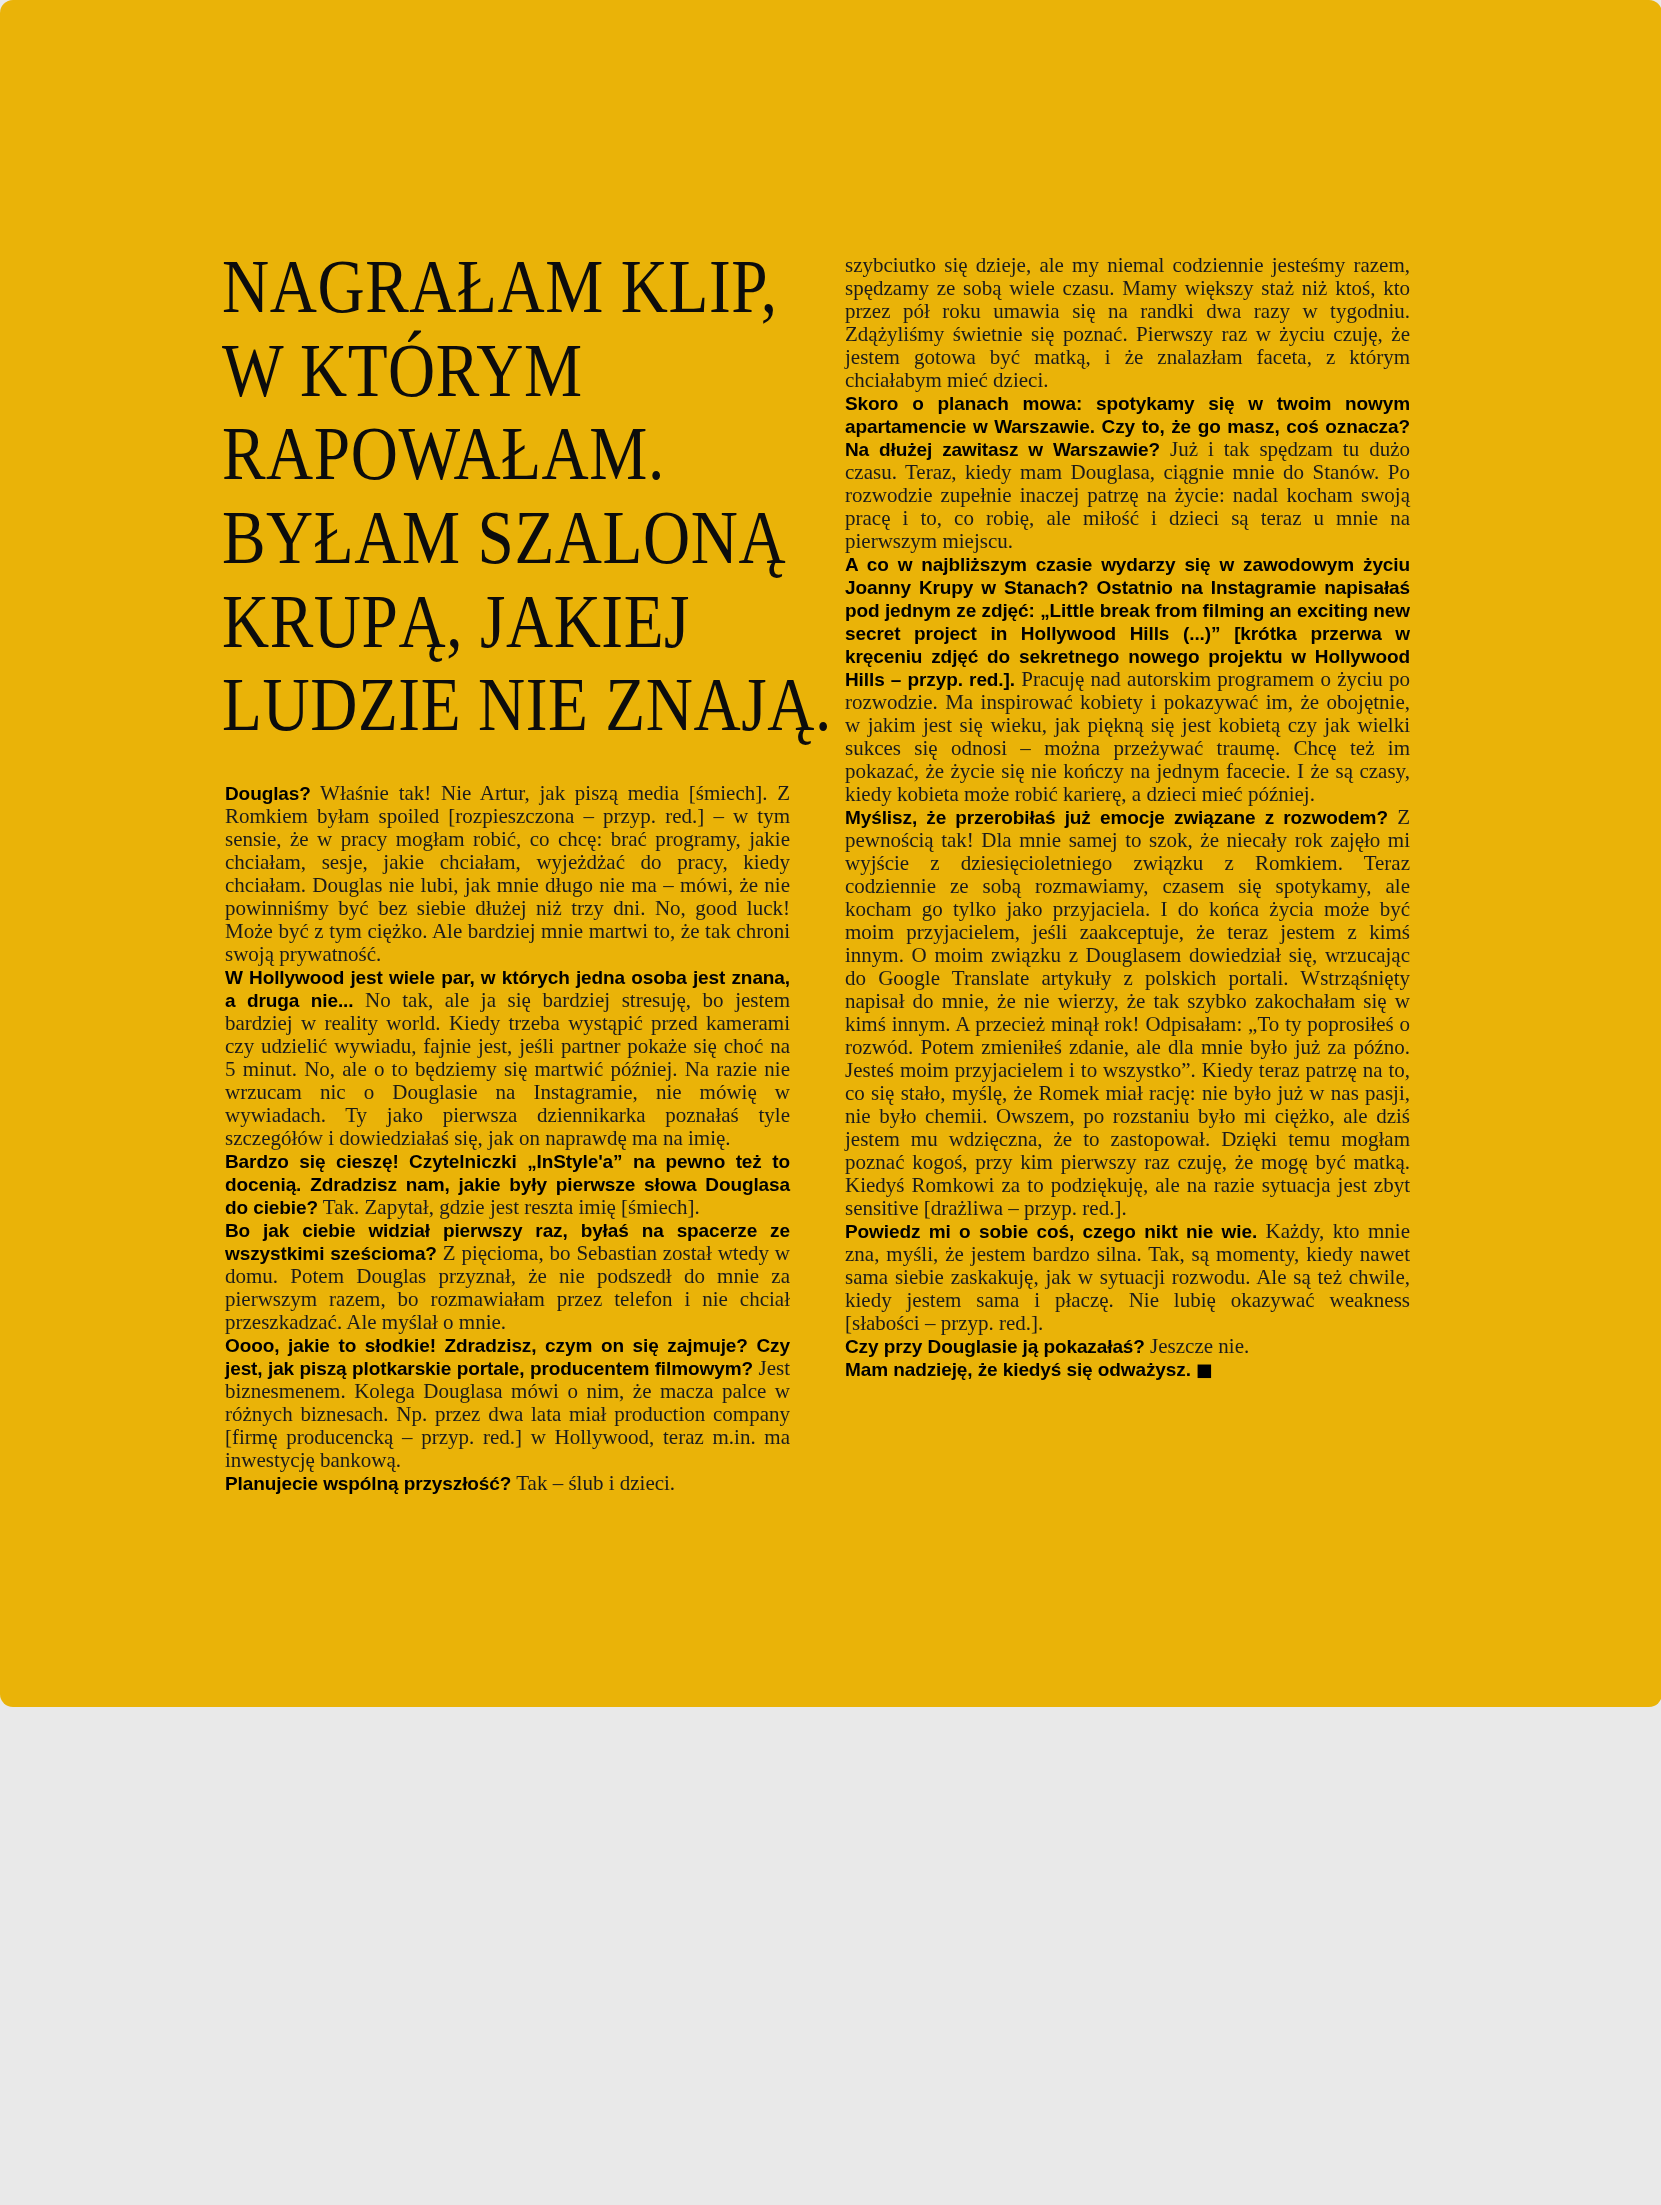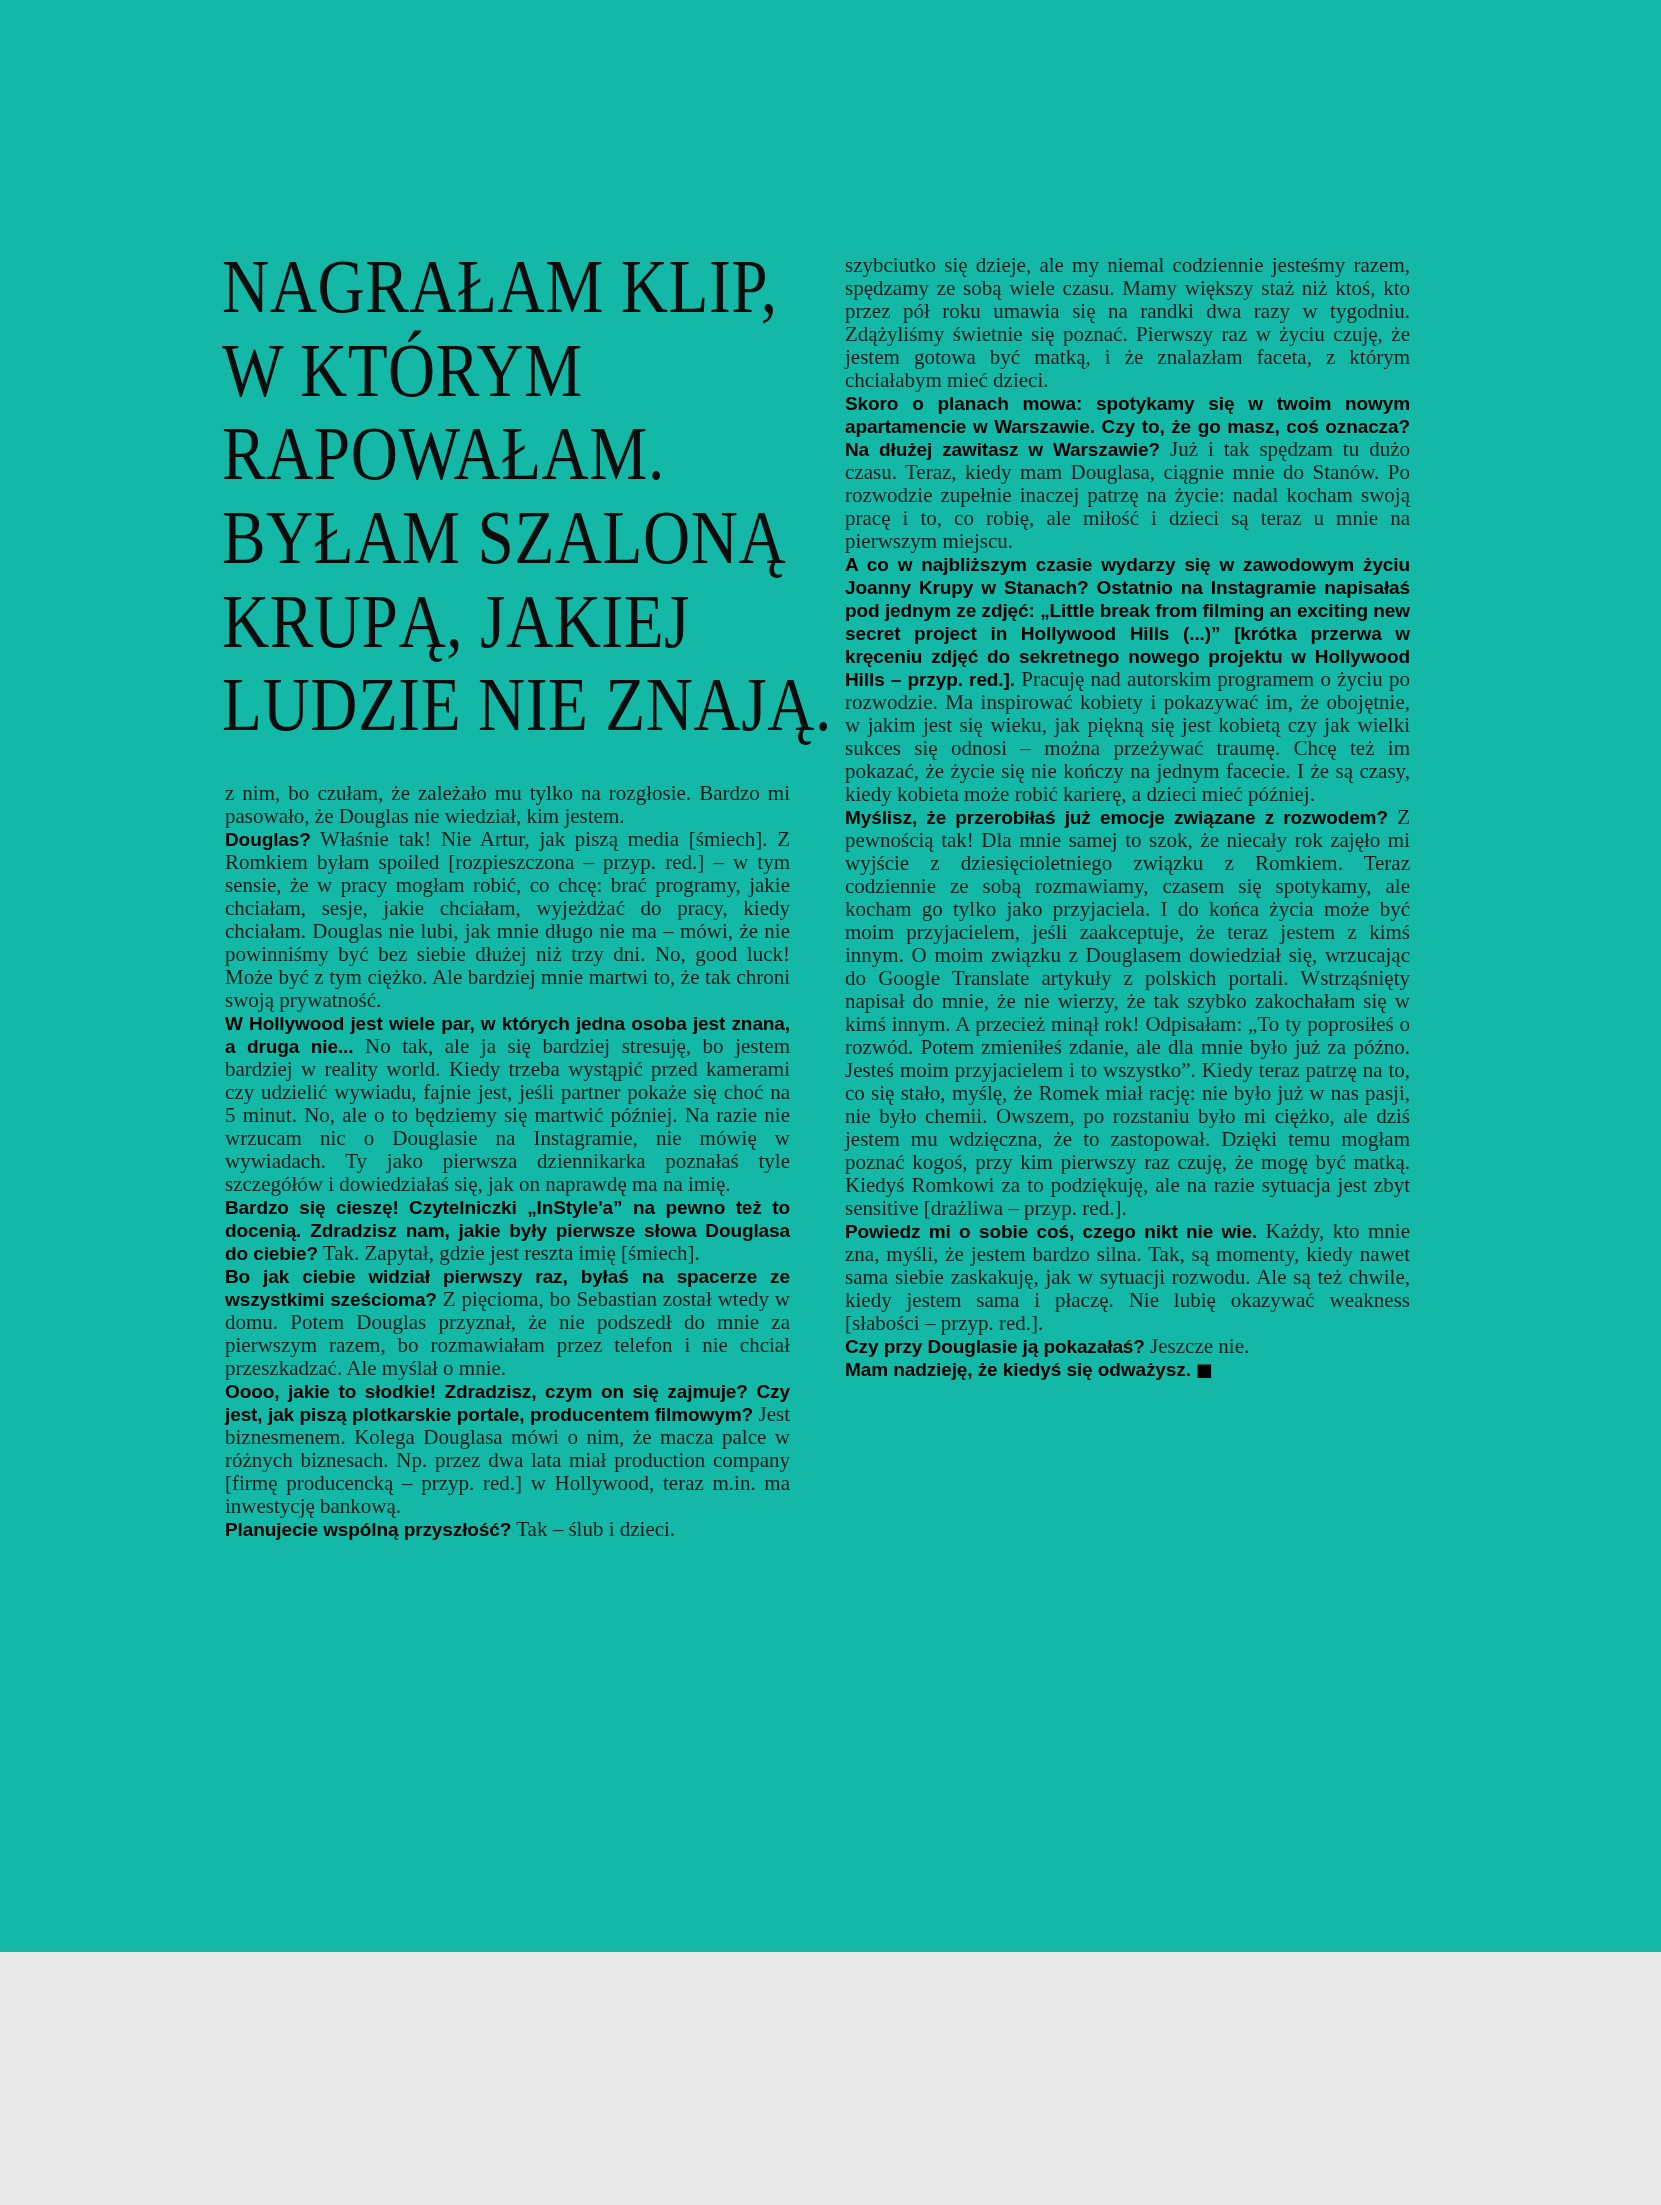--- a/index.html
+++ b/index.html
@@ -1,24 +1,25 @@
 <!DOCTYPE html>
 <html lang="pl" style="font-size:10px"><head>
 <meta charset="utf-8">
 <style>
   * { box-sizing: border-box; }
   html, body { margin: 0; padding: 0; background: #e9e9e9; }
   .page {
     position: relative;
     width: 1662px;
-    height: 1952px;
+    height: 1707px;
     margin: 0 auto;
-    background: #14b8a6;
+    background: #eab308;
     color: #161616;
     overflow: hidden;
+    border-radius: 13px;
   }
   
   .headline {
     position: absolute;
     left: 222px;
     top: 245px;
     width: 744px;
     font-family: "Liberation Serif", "DejaVu Serif", serif;
     font-weight: 400;
     font-size: 71px;
@@ -87,21 +88,20 @@
   <div class="headline">
     <div class="hl-line">NAGRAŁAM KLIP,</div>
     <div class="hl-line">W KTÓRYM</div>
     <div class="hl-line">RAPOWAŁAM.</div>
     <div class="hl-line">BYŁAM SZALONĄ</div>
     <div class="hl-line">KRUPĄ, JAKIEJ</div>
     <div class="hl-line">LUDZIE NIE ZNAJĄ.</div>
   </div>
 
   <div class="col col-left">
-    <p><span class="a">z nim, bo czułam, że zależało mu tylko na rozgłosie. Bardzo mi pasowało, że Douglas nie wiedział, kim jestem.</span></p>
     <p><span class="q">Douglas?</span>
       <span class="a">Właśnie tak! Nie Artur, jak piszą media [śmiech]. Z Romkiem byłam spoiled [rozpieszczona – przyp. red.] – w tym sensie, że w pracy mogłam robić, co chcę: brać programy, jakie chciałam, sesje, jakie chciałam, wyjeżdżać do pracy, kiedy chciałam. Douglas nie lubi, jak mnie długo nie ma – mówi, że nie powinniśmy być bez siebie dłużej niż trzy dni. No, good luck! Może być z tym ciężko. Ale bardziej mnie martwi to, że tak chroni swoją prywatność.</span></p>
     <p><span class="q">W Hollywood jest wiele par, w których jedna osoba jest znana, a druga nie...</span>
       <span class="a">No tak, ale ja się bardziej stresuję, bo jestem bardziej w reality world. Kiedy trzeba wystąpić przed kamerami czy udzielić wywiadu, fajnie jest, jeśli partner pokaże się choć na 5 minut. No, ale o to będziemy się martwić później. Na razie nie wrzucam nic o Douglasie na Instagramie, nie mówię w wywiadach. Ty jako pierwsza dziennikarka poznałaś tyle szczegółów i dowiedziałaś się, jak on naprawdę ma na imię.</span></p>
     <p><span class="q">Bardzo się cieszę! Czytelniczki „InStyle'a” na pewno też to docenią. Zdradzisz nam, jakie były pierwsze słowa Douglasa do ciebie?</span>
       <span class="a">Tak. Zapytał, gdzie jest reszta imię [śmiech].</span></p>
     <p><span class="q">Bo jak ciebie widział pierwszy raz, byłaś na spacerze ze wszystkimi sześcioma?</span>
       <span class="a">Z pięcioma, bo Sebastian został wtedy w domu. Potem Douglas przyznał, że nie podszedł do mnie za pierwszym razem, bo rozmawiałam przez telefon i nie chciał przeszkadzać. Ale myślał o mnie.</span></p>
     <p><span class="q">Oooo, jakie to słodkie! Zdradzisz, czym on się zajmuje? Czy jest, jak piszą plotkarskie portale, producentem filmowym?</span>
       <span class="a">Jest biznesmenem. Kolega Douglasa mówi o nim, że macza palce w różnych biznesach. Np. przez dwa lata miał production company [firmę producencką – przyp. red.] w Hollywood, teraz m.in. ma inwestycję bankową.</span></p>

